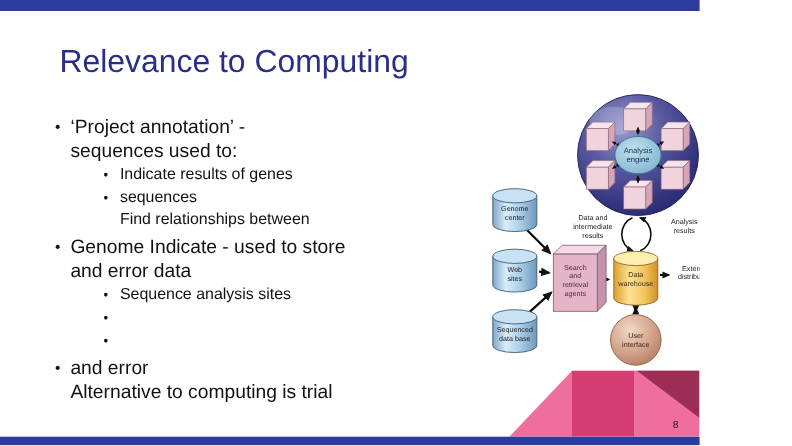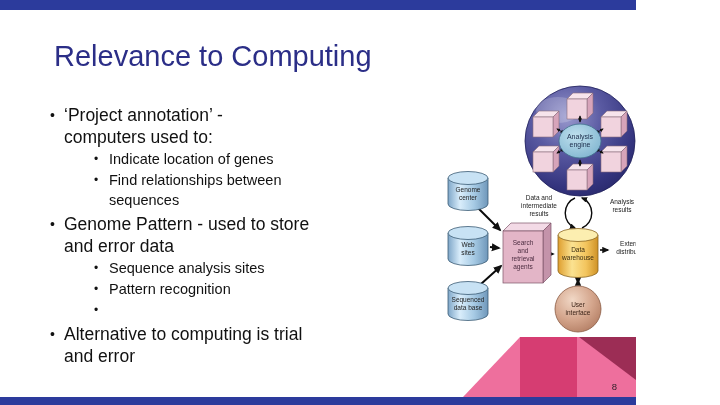--- a/index.html
+++ b/index.html
@@ -34,63 +34,60 @@
 
   <div class="top-bar"></div>
 
   <div class="title">Relevance to Computing</div>
 
   <div class="content">
     <div class="item l1">
       <span class="marker">•</span>
       <div class="lines">
         <div>‘Project annotation’ -</div>
-        <div>computers used to:</div>
-      </div>
-    </div>
-    <div class="item l2">
-      <span class="marker">•</span>
-      <div class="lines">
-        <div>Indicate location of genes</div>
-      </div>
-    </div>
-    <div class="item l2">
-      <span class="marker">•</span>
-      <div class="lines">
+        <div>sequences used to:</div>
+      </div>
+    </div>
+    <div class="item l2">
+      <span class="marker">•</span>
+      <div class="lines">
+        <div>Indicate results of genes</div>
+      </div>
+    </div>
+    <div class="item l2">
+      <span class="marker">•</span>
+      <div class="lines">
+        <div>sequences</div>
         <div>Find relationships between</div>
-        <div>sequences</div>
       </div>
     </div>
     <div class="item l1">
       <span class="marker">•</span>
       <div class="lines">
-        <div>Genome Pattern - used to store</div>
+        <div>Genome Indicate - used to store</div>
         <div>and error data</div>
       </div>
     </div>
     <div class="item l2">
       <span class="marker">•</span>
       <div class="lines">
         <div>Sequence analysis sites</div>
       </div>
     </div>
     <div class="item l2">
       <span class="marker">•</span>
-      <div class="lines">
-        <div>Pattern recognition</div>
-      </div>
     </div>
     <div class="item l2">
       <span class="marker">•</span>
     </div>
     <div class="item l1">
       <span class="marker">•</span>
       <div class="lines">
+        <div>and error</div>
         <div>Alternative to computing is trial</div>
-        <div>and error</div>
       </div>
     </div>
   </div>
 
   <svg class="diagram" viewBox="0 0 290 265">
     <defs>
       <radialGradient id="sphereGrad" cx="38%" cy="28%" r="80%">
         <stop offset="0%" stop-color="#9a9ace"></stop>
         <stop offset="40%" stop-color="#5a5aa2"></stop>
         <stop offset="80%" stop-color="#34347e"></stop>

